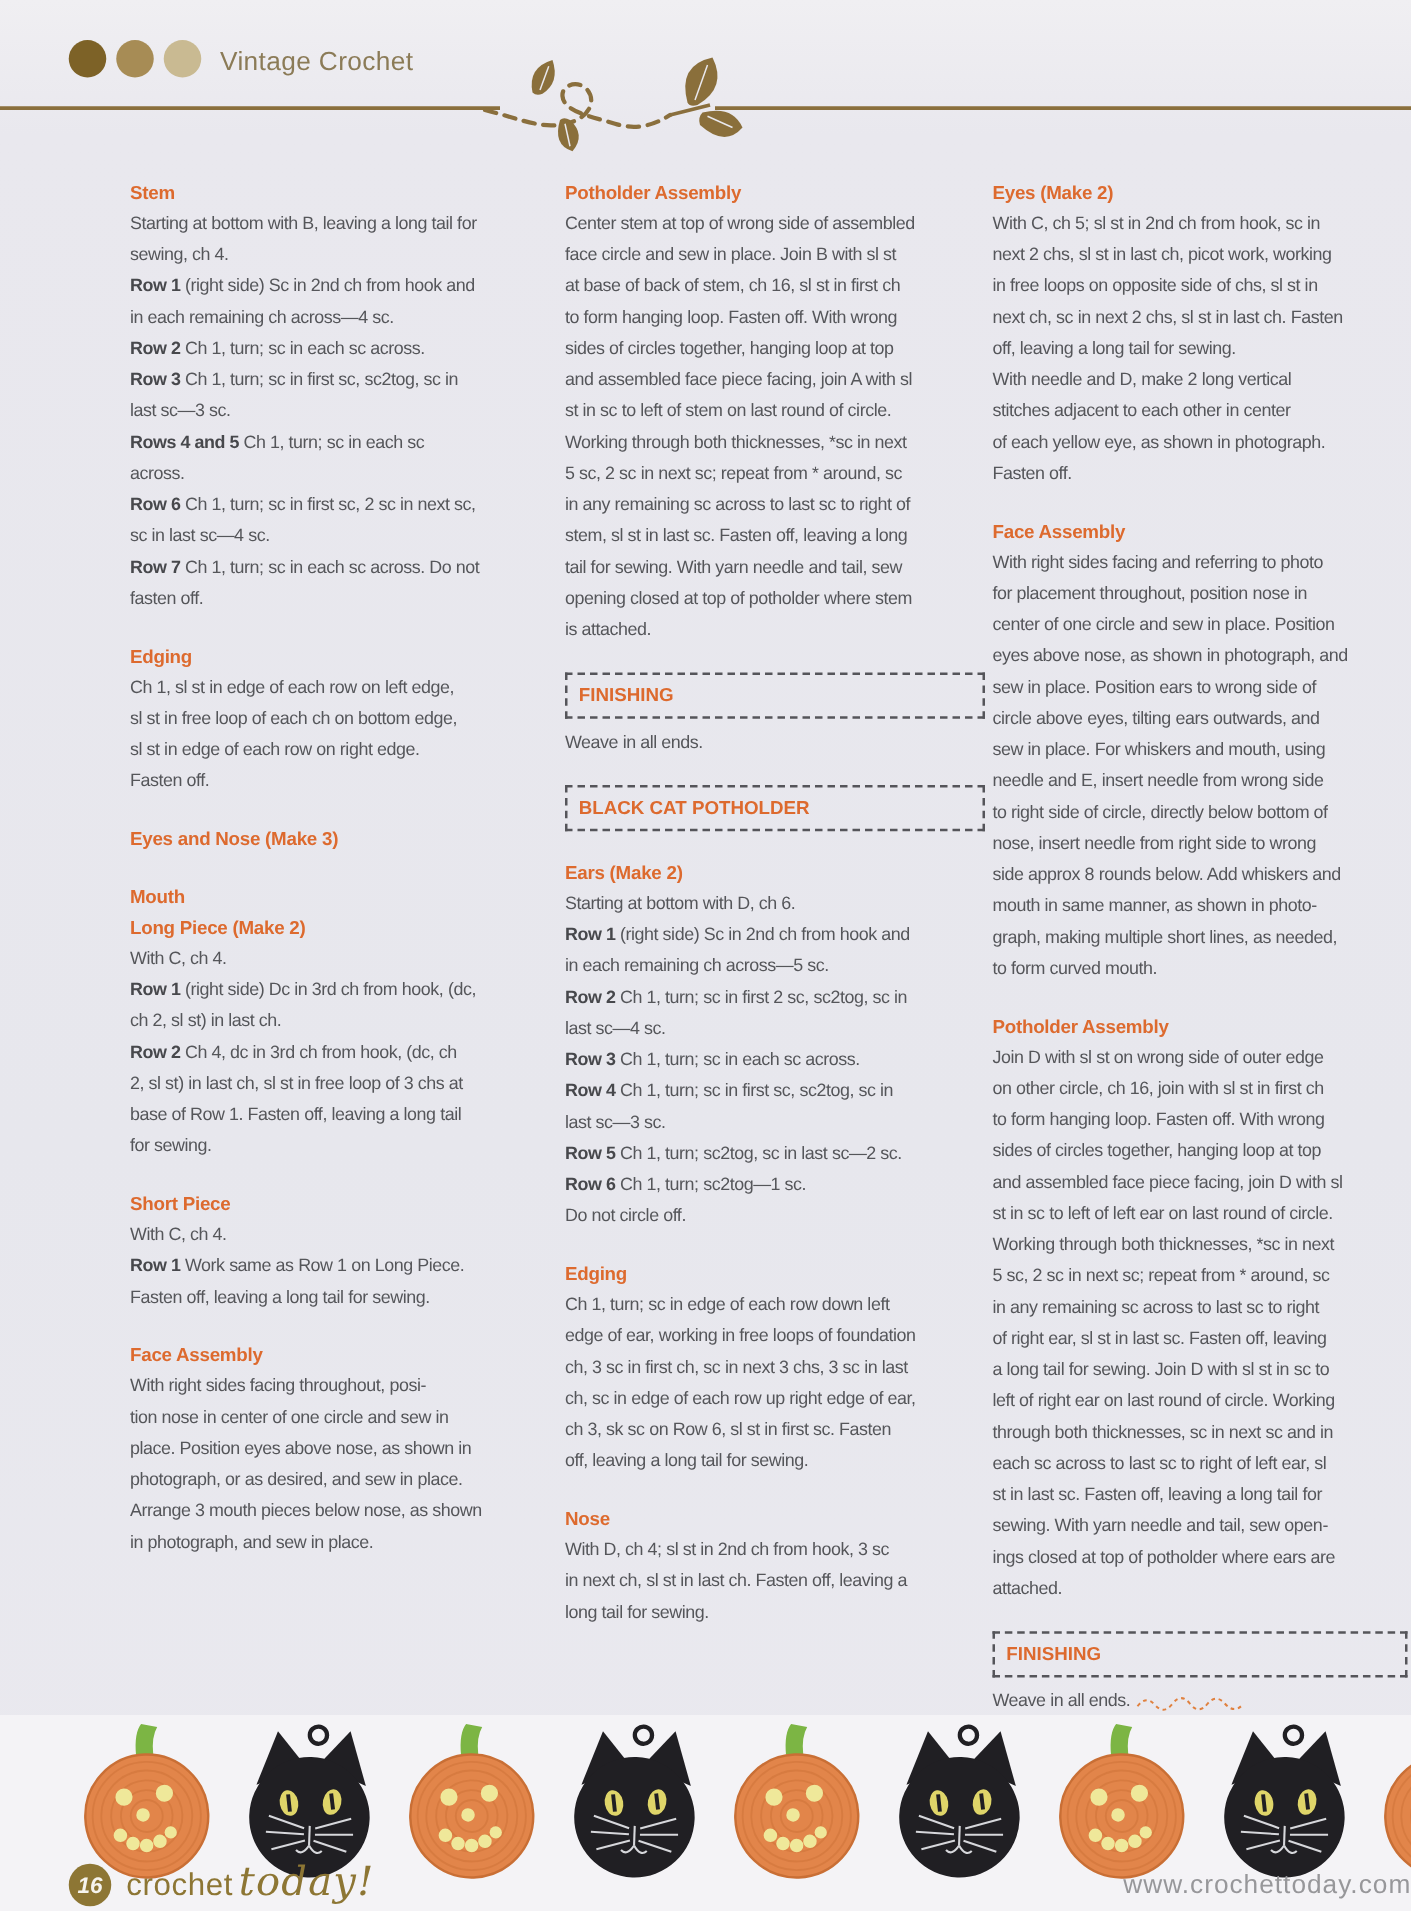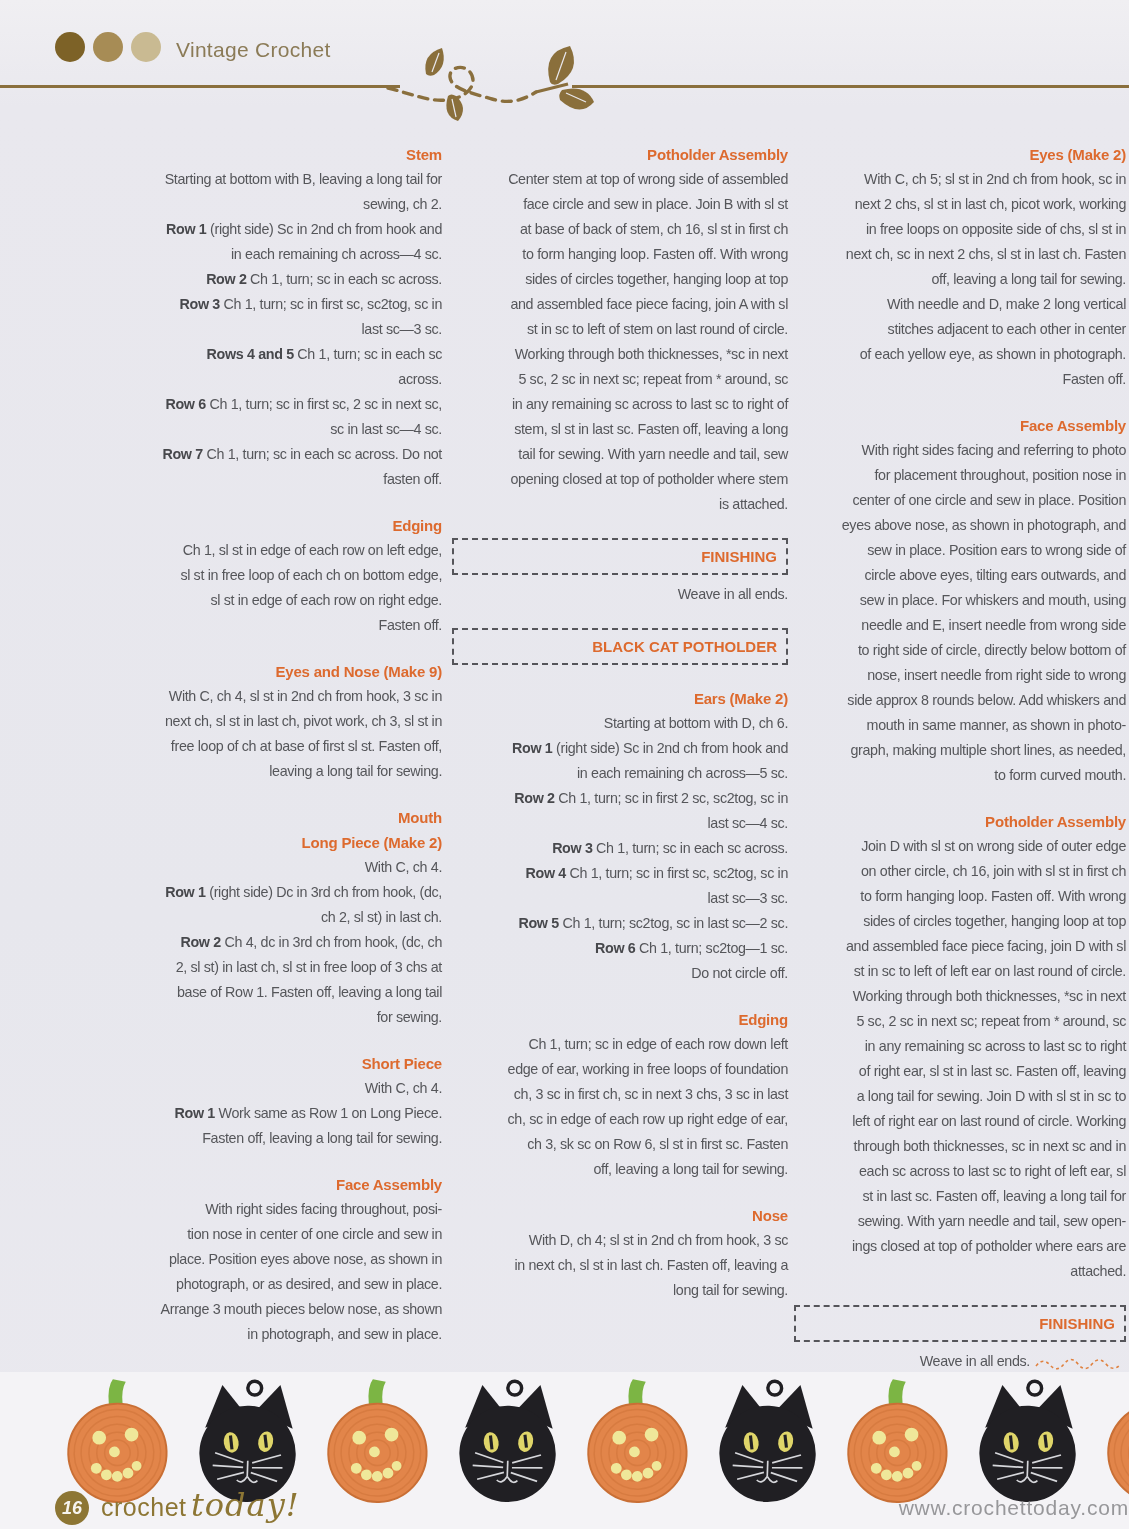--- a/index.html
+++ b/index.html
@@ -15,21 +15,21 @@
   .section-label{position:absolute;left:176px;top:38px;font-size:21px;color:#8b7b57;letter-spacing:0.3px;}
   .rule{position:absolute;top:85px;height:3px;background:#8a6f3d;}
   .rule.left{left:0;width:400px;}
   .rule.right{left:572px;right:0;width:557px;}
   .vine{position:absolute;left:386px;top:44px;}
   
   .col{position:absolute;top:142px;}
   .col-1{left:104px;width:338px;}
   .col-2{left:452px;width:336px;}
   .col-3{left:794px;width:332px;}
-  .sec{margin-bottom:21px;text-align:right;}
+  .sec{margin-bottom:21px;}
   .sec h3{margin:0;font-size:15px;line-height:25px;color:#dd6a2e;font-weight:bold;letter-spacing:-0.2px;}
   .sec p{margin:0;white-space:pre-line;font-size:14.3px;line-height:25px;letter-spacing:-0.35px;color:#55565a;}
   .sec p strong{color:#47484c;}
   .boxhead{border:2px dashed #55555a;padding:4px 9px;margin-bottom:7px;}
   .boxhead h3{text-transform:uppercase;letter-spacing:0;}
   .squiggle{vertical-align:middle;margin-left:4px;}
   
   .band{position:absolute;left:0;top:1372px;width:1129px;height:157px;background:#f4f3f6;}
   .motifs{position:absolute;left:58px;top:1376px;display:flex;gap:12px;}
   .motif{width:118px;height:130px;flex:0 0 auto;}
@@ -68,46 +68,42 @@
     <path d="M164 38 Q156 8 184 2 Q196 26 172 40 Q166 42 164 38 Z" fill="#8a6f3b"></path>
     <path d="M170 36 L180 8" stroke="#e9e8ed" stroke-width="1.2" fill="none"></path>
     <path d="M176 46 Q200 40 208 58 Q194 74 174 56 Q172 50 176 46 Z" fill="#8a6f3b"></path>
     <path d="M180 49 L200 58" stroke="#e9e8ed" stroke-width="1.2" fill="none"></path>
   </svg>
 
   <div class="col col-1">
       <div class="sec">
         <h3>Stem</h3>
         <p>Starting at bottom with B, leaving a long tail for
-sewing, ch 2.</p>
+sewing, ch 4.</p>
         <p><strong>Row 1</strong> (right side) Sc in 2nd ch from hook and
 in each remaining ch across—4 sc.</p>
         <p><strong>Row 2</strong> Ch 1, turn; sc in each sc across.</p>
         <p><strong>Row 3</strong> Ch 1, turn; sc in first sc, sc2tog, sc in
 last sc—3 sc.</p>
         <p><strong>Rows 4 and 5</strong> Ch 1, turn; sc in each sc
 across.</p>
         <p><strong>Row 6</strong> Ch 1, turn; sc in first sc, 2 sc in next sc,
 sc in last sc—4 sc.</p>
         <p><strong>Row 7</strong> Ch 1, turn; sc in each sc across. Do not
 fasten off.</p>
       </div>
       <div class="sec">
         <h3>Edging</h3>
         <p>Ch 1, sl st in edge of each row on left edge,
 sl st in free loop of each ch on bottom edge,
 sl st in edge of each row on right edge.
 Fasten off.</p>
       </div>
       <div class="sec">
-        <h3>Eyes and Nose (Make 9)</h3>
-        <p>With C, ch 4, sl st in 2nd ch from hook, 3 sc in
-next ch, sl st in last ch, pivot work, ch 3, sl st in
-free loop of ch at base of first sl st. Fasten off,
-leaving a long tail for sewing.</p>
+        <h3>Eyes and Nose (Make 3)</h3>
       </div>
       <div class="sec">
         <h3>Mouth</h3>
         <h3>Long Piece (Make 2)</h3>
         <p>With C, ch 4.</p>
         <p><strong>Row 1</strong> (right side) Dc in 3rd ch from hook, (dc,
 ch 2, sl st) in last ch.</p>
         <p><strong>Row 2</strong> Ch 4, dc in 3rd ch from hook, (dc, ch
 2, sl st) in last ch, sl st in free loop of 3 chs at
 base of Row 1. Fasten off, leaving a long tail

